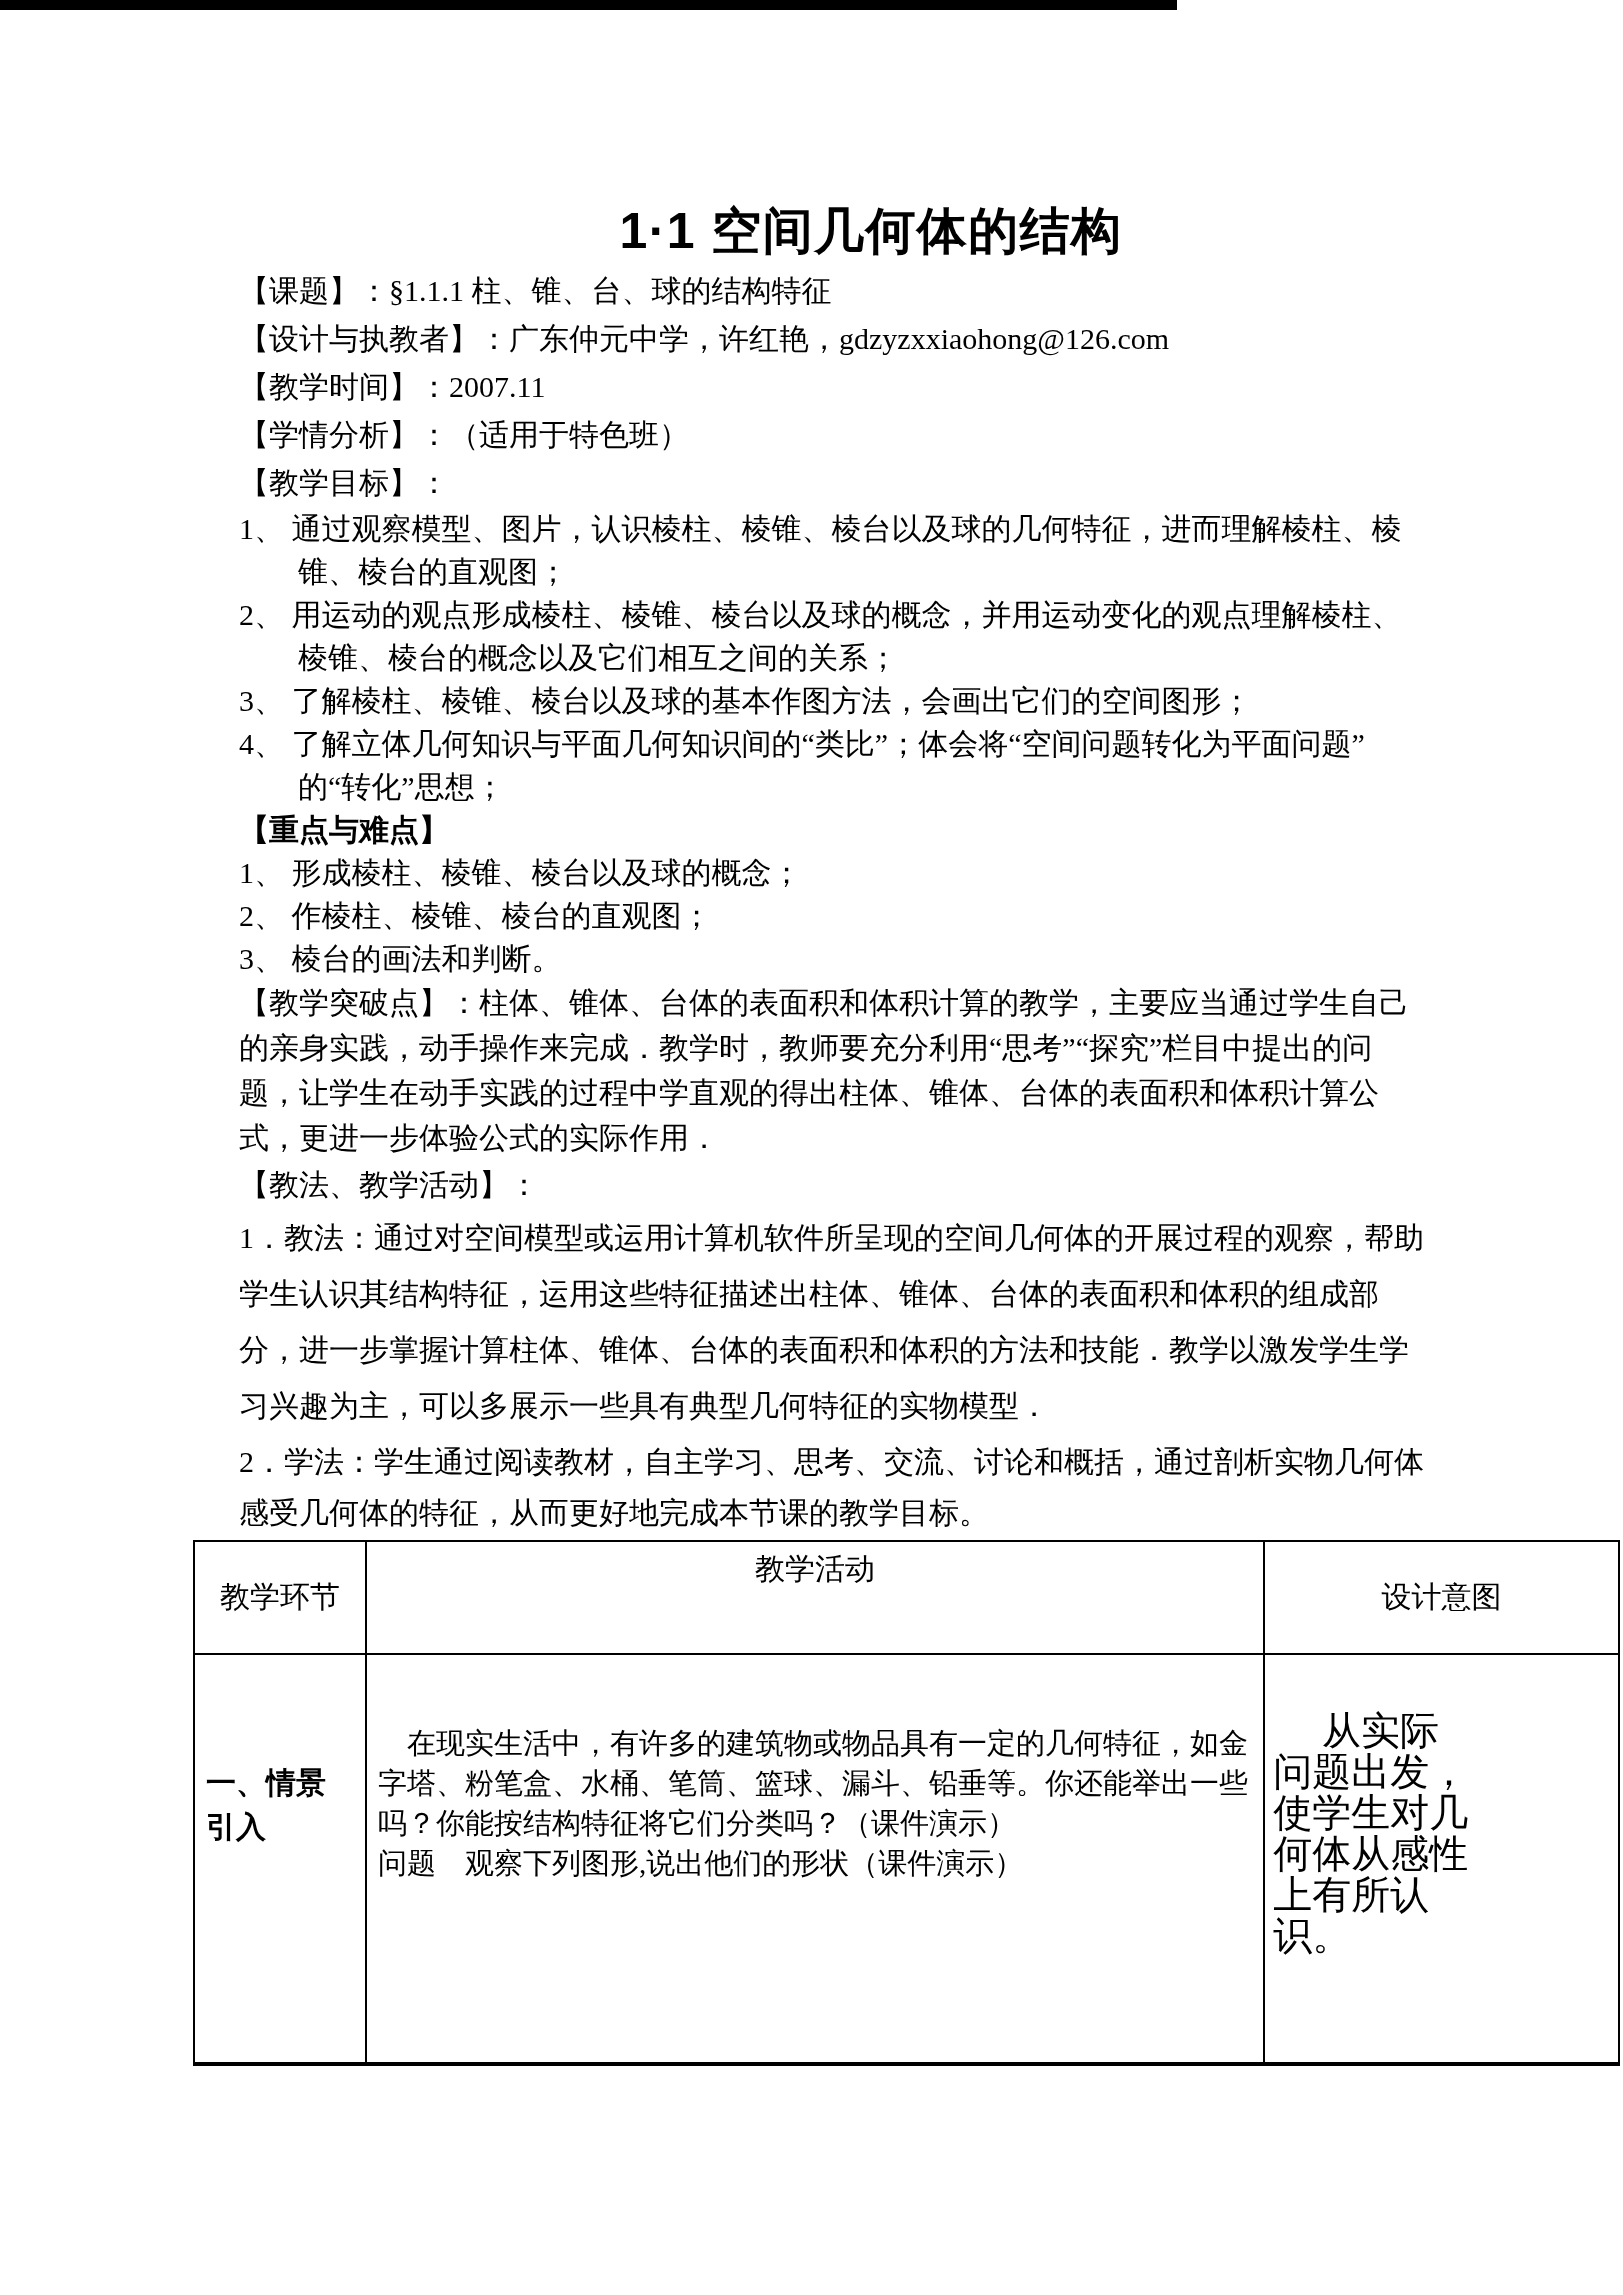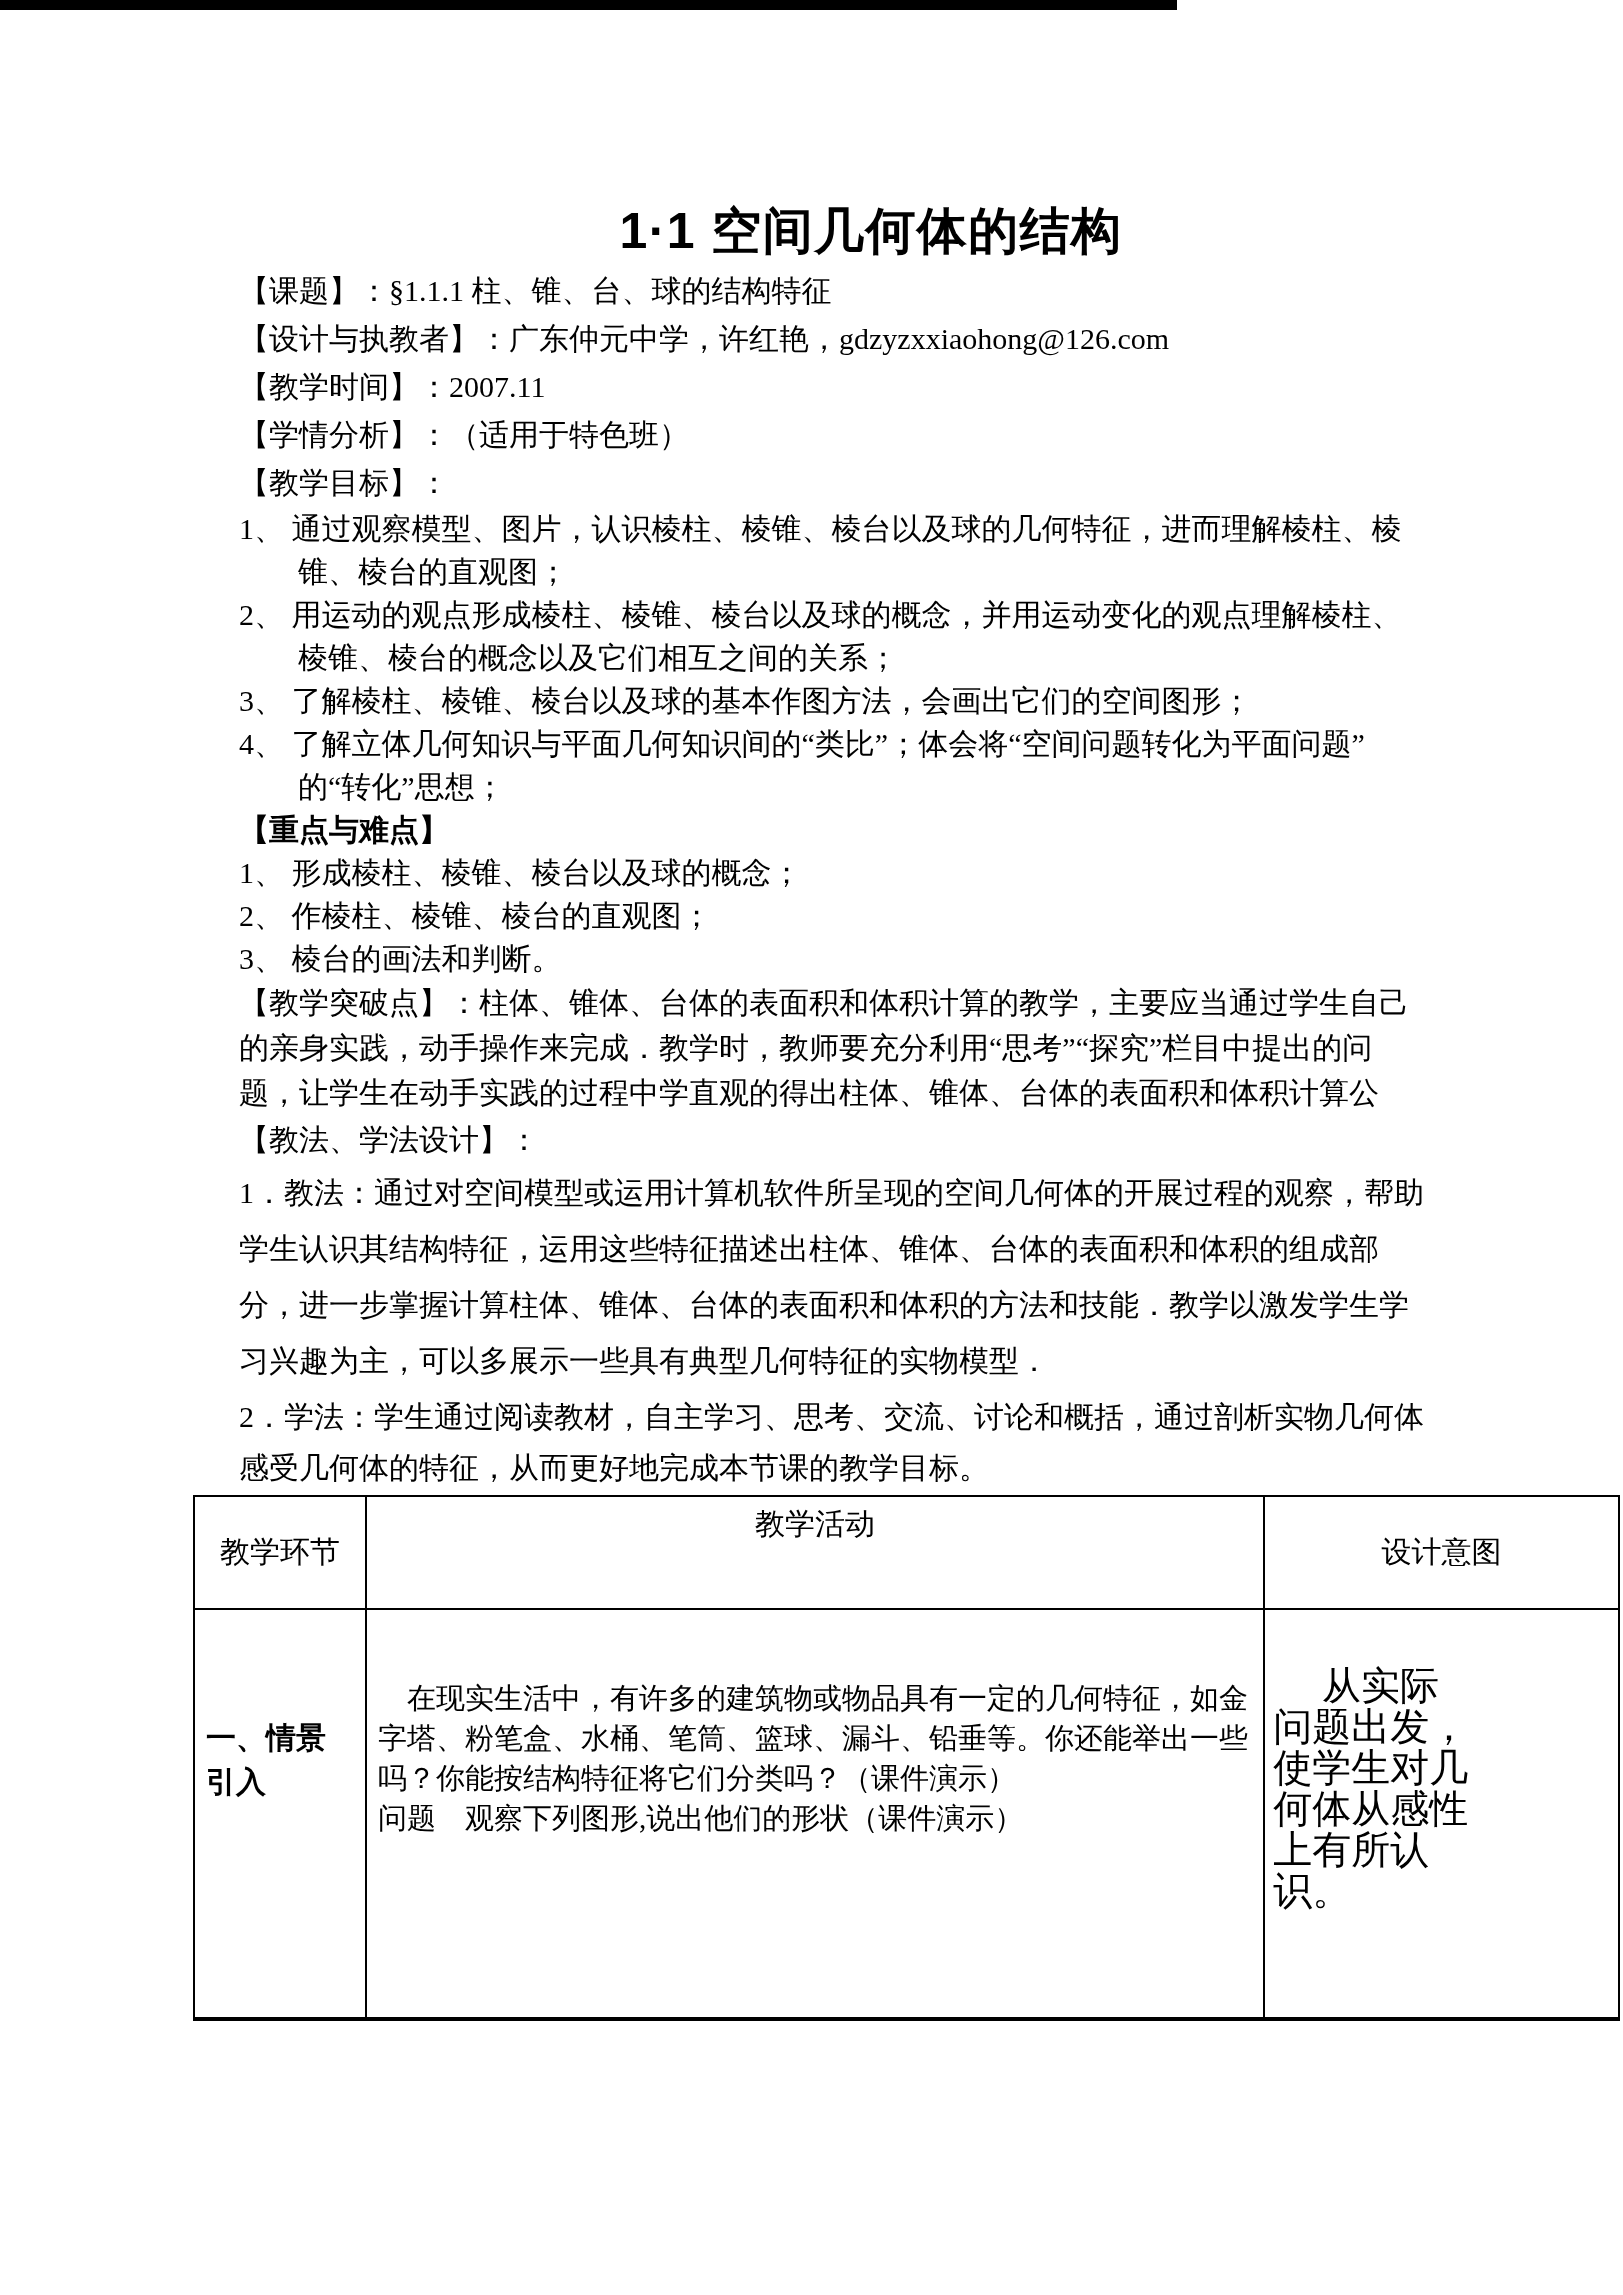--- a/index.html
+++ b/index.html
@@ -106,22 +106,23 @@
     <div class="ln li cont">的“转化”思想；</div>
 
     <div class="ln li bold-head">【重点与难点】</div>
     <div class="ln li">1、 形成棱柱、棱锥、棱台以及球的概念；</div>
     <div class="ln li">2、 作棱柱、棱锥、棱台的直观图；</div>
     <div class="ln li">3、 棱台的画法和判断。</div>
 
     <div class="ln pp">【教学突破点】：柱体、锥体、台体的表面积和体积计算的教学，主要应当通过学生自己</div>
     <div class="ln pp">的亲身实践，动手操作来完成．教学时，教师要充分利用“思考”“探究”栏目中提出的问</div>
     <div class="ln pp">题，让学生在动手实践的过程中学直观的得出柱体、锥体、台体的表面积和体积计算公</div>
+    <div class="ln pp">式，更进一步体验公式的实际作用．</div>
 
-    <div class="ln sect">【教法、学法设计】：</div>
+    <div class="ln sect">【教法、教学活动】：</div>
 
     <div class="ln pw">1．教法：通过对空间模型或运用计算机软件所呈现的空间几何体的开展过程的观察，帮助</div>
     <div class="ln pw">学生认识其结构特征，运用这些特征描述出柱体、锥体、台体的表面积和体积的组成部</div>
     <div class="ln pw">分，进一步掌握计算柱体、锥体、台体的表面积和体积的方法和技能．教学以激发学生学</div>
     <div class="ln pw">习兴趣为主，可以多展示一些具有典型几何特征的实物模型．</div>
     <div class="ln pw">2．学法：学生通过阅读教材，自主学习、思考、交流、讨论和概括，通过剖析实物几何体</div>
     <div class="ln pe">感受几何体的特征，从而更好地完成本节课的教学目标。</div>
 
 
     <div class="ptable">

